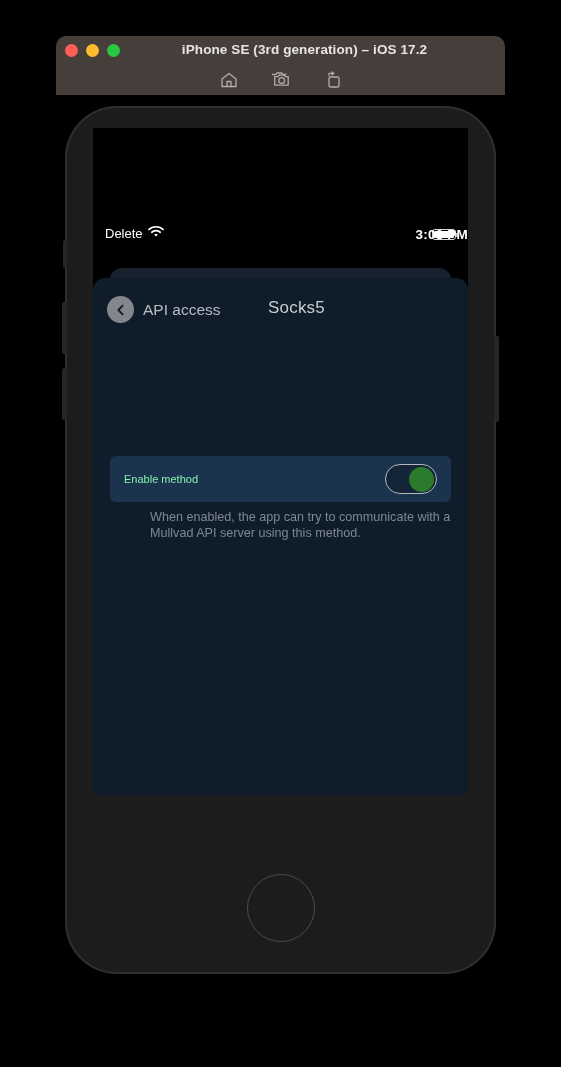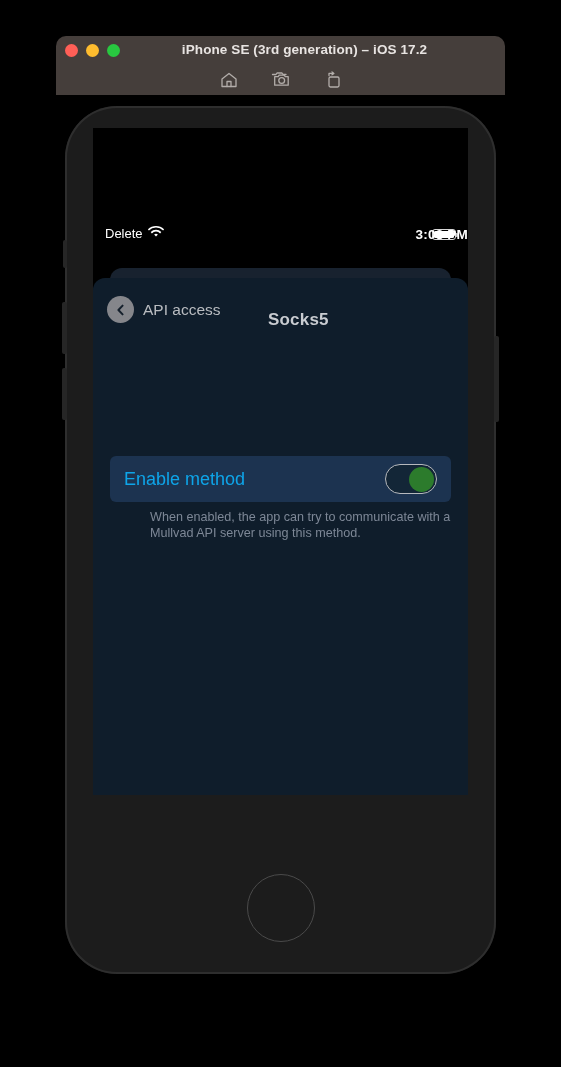--- a/index.html
+++ b/index.html
@@ -206,46 +206,46 @@
     align-items: center;
     justify-content: center;
   }
   #back-label {
     color: #b9bcc0;
     font-size: 15.5px;
   }
   #nav-title {
     position: absolute;
     left: 175px;
-    top: 32px;
+    top: 20px;
     color: #c9ccd1;
     font-size: 17px;
-    font-weight: bold;
+    font-weight: normal;
     letter-spacing: 0.2px;
   }
 
   
   #toggle-row {
     position: absolute;
     left: 17px;
     top: 178px;
     width: 341px;
     height: 46px;
     background: #1c3350;
     border-radius: 6px;
     display: flex;
     align-items: center;
     justify-content: space-between;
     padding: 0 14px;
     box-sizing: border-box;
     cursor: pointer;
   }
   #toggle-label {
-    color: #0ea5e9;
-    font-size: 18px;
+    color: #86efac;
+    font-size: 11px;
   }
   #switch {
     width: 52px;
     height: 30px;
     border-radius: 15px;
     background: #132637;
     border: 1.5px solid #b6b9bd;
     box-sizing: border-box;
     position: relative;
     cursor: pointer;

